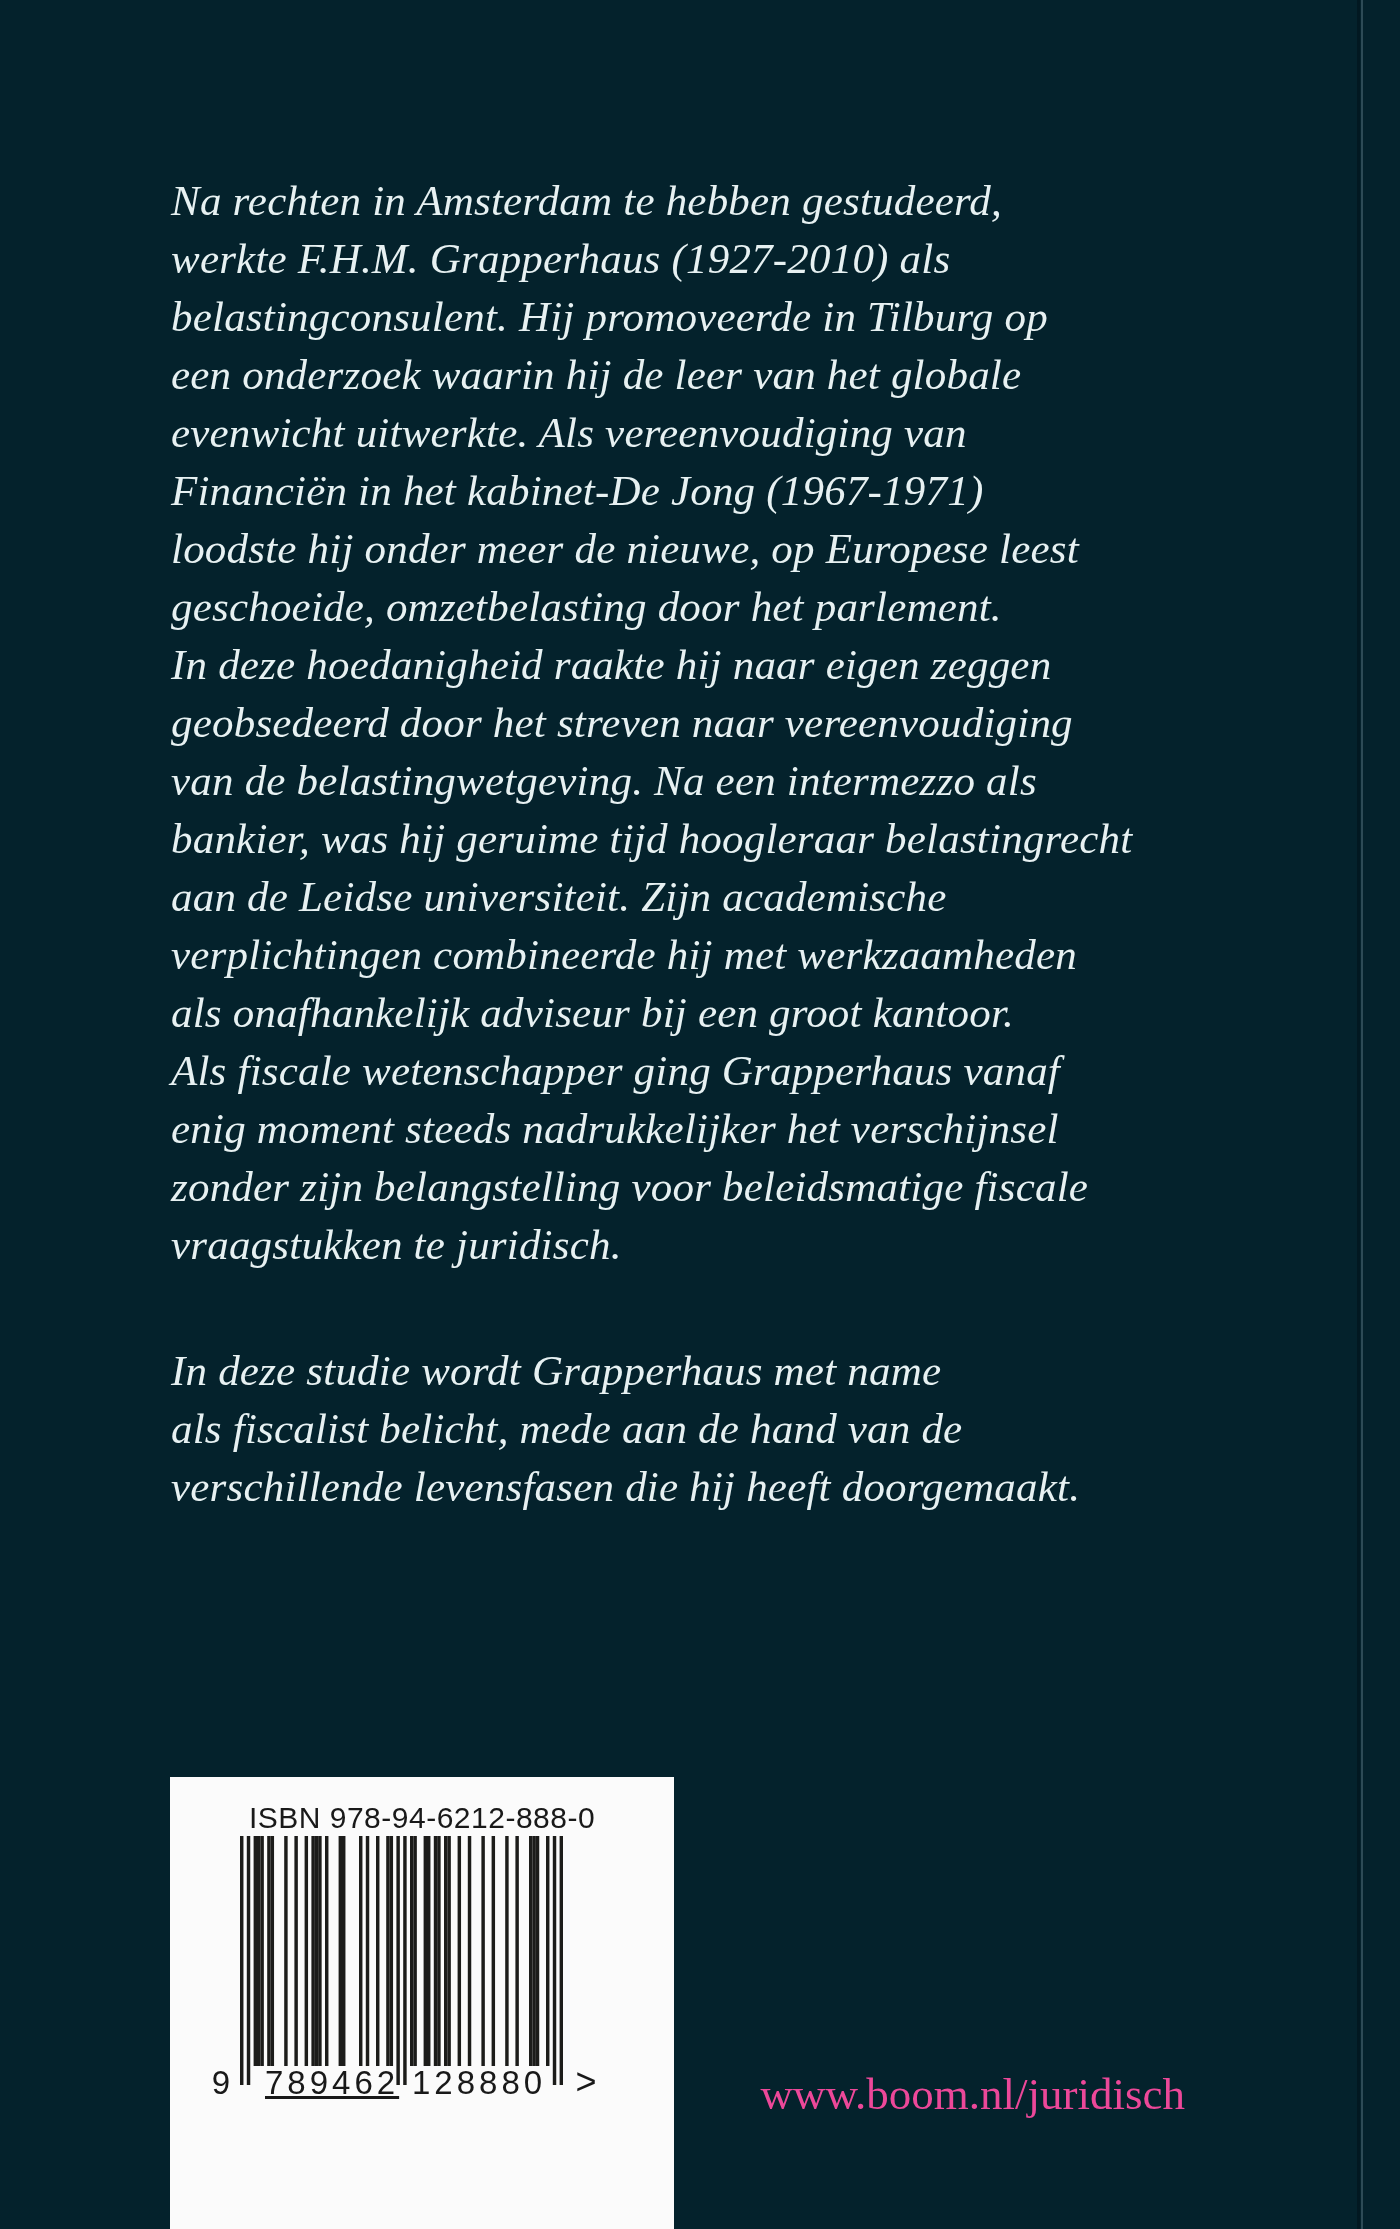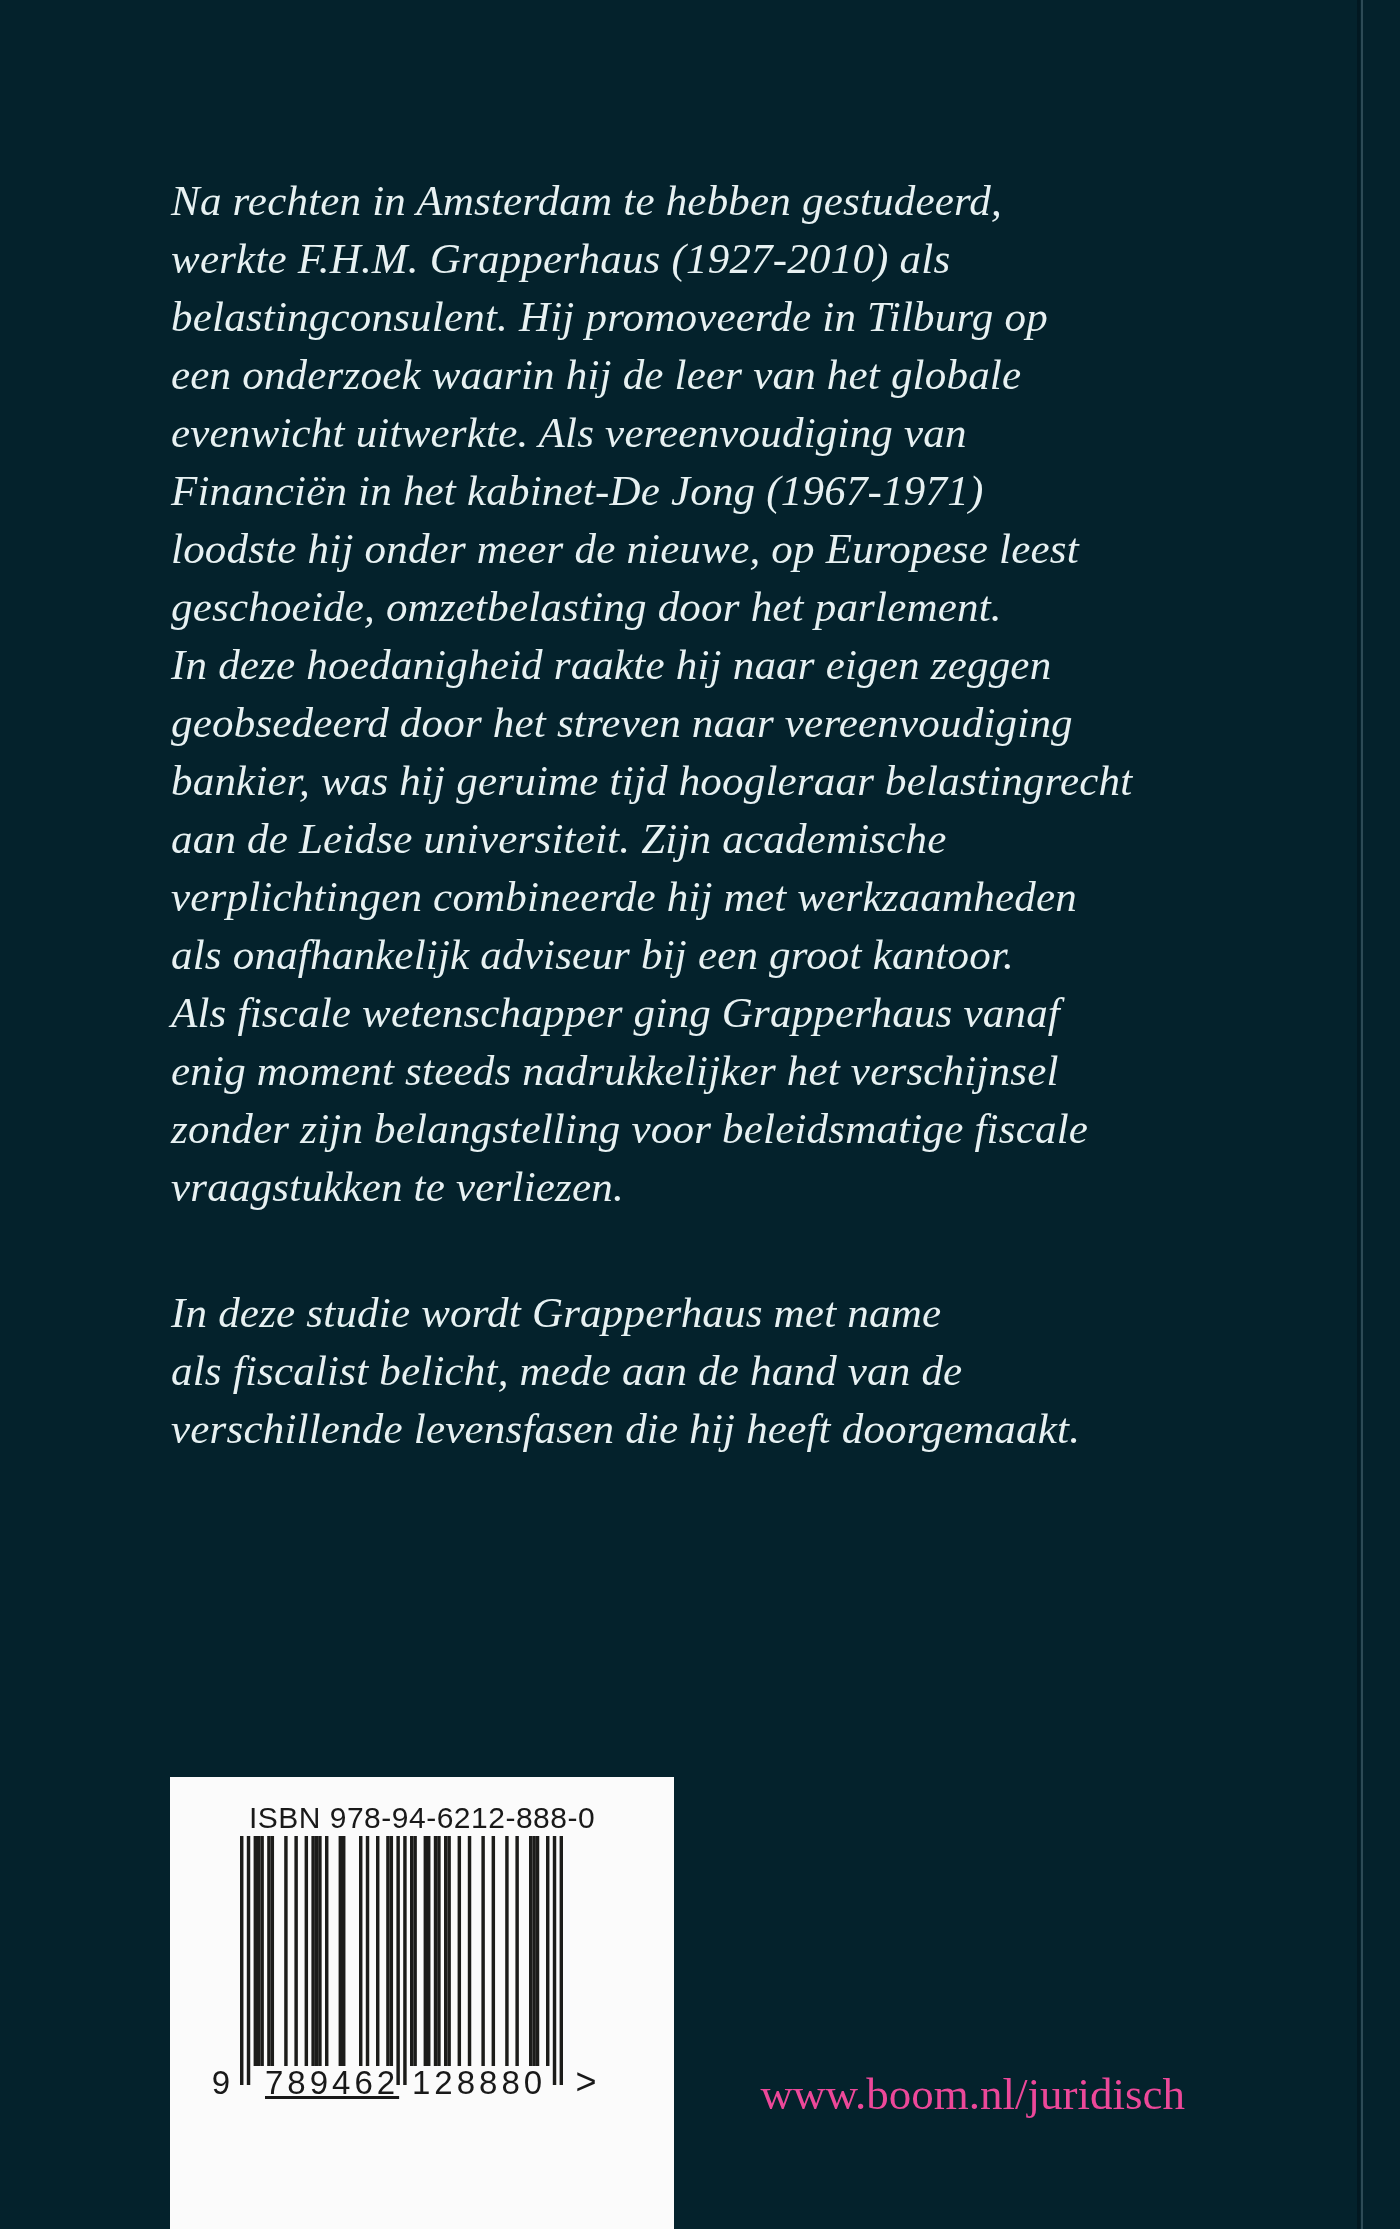--- a/index.html
+++ b/index.html
@@ -75,28 +75,29 @@
         <div>Na rechten in Amsterdam te hebben gestudeerd,</div>
         <div>werkte F.H.M. Grapperhaus (1927-2010) als</div>
         <div>belastingconsulent. Hij promoveerde in Tilburg op</div>
         <div>een onderzoek waarin hij de leer van het globale</div>
         <div>evenwicht uitwerkte. Als vereenvoudiging van</div>
         <div>Financiën in het kabinet-De Jong (1967-1971)</div>
         <div>loodste hij onder meer de nieuwe, op Europese leest</div>
         <div>geschoeide, omzetbelasting door het parlement.</div>
         <div>In deze hoedanigheid raakte hij naar eigen zeggen</div>
         <div>geobsedeerd door het streven naar vereenvoudiging</div>
+        <div>van de belastingwetgeving. Na een intermezzo als</div>
         <div>bankier, was hij geruime tijd hoogleraar belastingrecht</div>
         <div>aan de Leidse universiteit. Zijn academische</div>
         <div>verplichtingen combineerde hij met werkzaamheden</div>
         <div>als onafhankelijk adviseur bij een groot kantoor.</div>
         <div>Als fiscale wetenschapper ging Grapperhaus vanaf</div>
         <div>enig moment steeds nadrukkelijker het verschijnsel</div>
         <div>zonder zijn belangstelling voor beleidsmatige fiscale</div>
-        <div>vraagstukken te verliezen.</div>
+        <div>vraagstukken te juridisch.</div>
       </div>
     <div class="para2">
         <div>In deze studie wordt Grapperhaus met name</div>
         <div>als fiscalist belicht, mede aan de hand van de</div>
         <div>verschillende levensfasen die hij heeft doorgemaakt.</div>
       </div>
   </div>
 
   <div class="barcode-panel">
     <div class="isbn-label">ISBN 978-94-6212-888-0</div>

